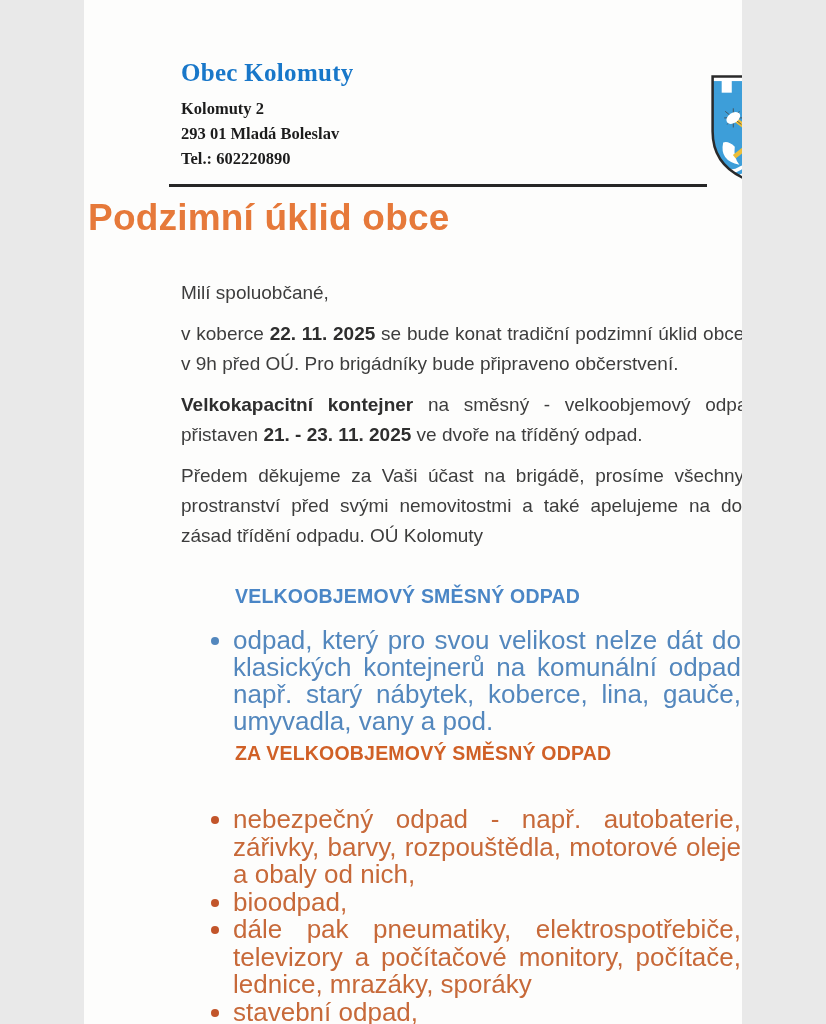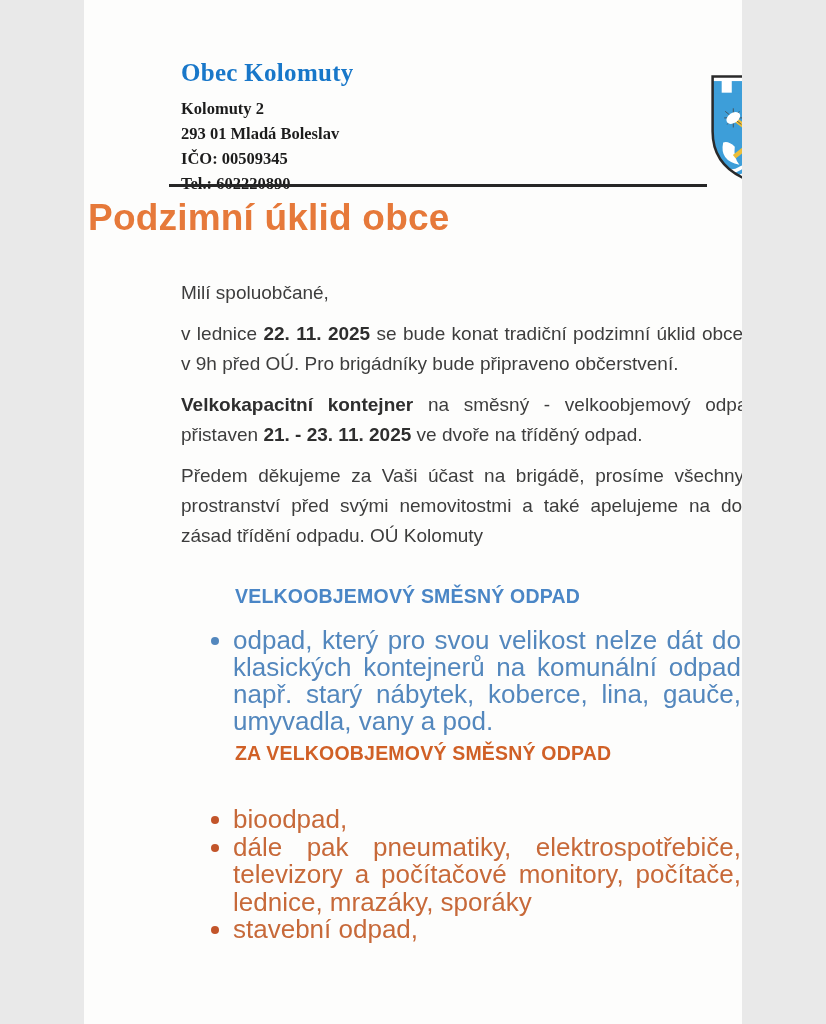--- a/index.html
+++ b/index.html
@@ -69,21 +69,20 @@
 </style>
 </head>
 <body>
 
 <div class="page">
 
   <div class="header-left">
     <div class="org-name">Obec Kolomuty</div>
     <div class="addr-line">Kolomuty 2</div>
     <div class="addr-line">293 01 Mladá Boleslav</div>
-    <div class="addr-line">IČO: 00509345</div>
     <div class="addr-line">Tel.: 602220890</div>
   </div>
 
   <svg class="coat" viewBox="0 0 200 230" aria-hidden="true">
     <defs>
       <clipPath id="shieldClip">
         <path d="M9,9 L191,9 L191,118 Q191,196 100,221 Q9,196 9,118 Z"></path>
       </clipPath>
     </defs>
 
@@ -127,32 +126,33 @@
 
     <path d="M9,9 L191,9 L191,118 Q191,196 100,221 Q9,196 9,118 Z" fill="none" stroke="#2a2a2a" stroke-width="5"></path>
   </svg>
 
   <div class="header-rule"></div>
 
   <div class="doc-title">Podzimní úklid obce</div>
 
   <div class="intro">
     <p class="salutation">Milí spoluobčané,</p>
-    <p><span>v lednice </span><b>22. 11. 2025</b><span> se bude konat tradiční podzimní úklid obce. Sraz je v 9h před OÚ. Pro brigádníky bude připraveno občerstvení.</span></p>
+    <p><span>v koberce </span><b>22. 11. 2025</b><span> se bude konat tradiční podzimní úklid obce. Sraz je v 9h před OÚ. Pro brigádníky bude připraveno občerstvení.</span></p>
     <p><b>Velkokapacitní kontejner</b><span> na směsný - velkoobjemový odpad bude přistaven </span><b>21. - 23. 11. 2025</b><span> ve dvoře na tříděný odpad.</span></p>
     <p>Předem děkujeme za Vaši účast na brigádě, prosíme všechny o úklid prostranství před svými nemovitostmi a také apelujeme na dodržování zásad třídění odpadu. OÚ Kolomuty</p>
   </div>
 
   <div class="sec-heading blue">VELKOOBJEMOVÝ SMĚSNÝ ODPAD</div>
   <ul class="bullets blue">
     <li>odpad, který pro svou velikost nelze dát do klasických kontejnerů na komunální odpad např. starý nábytek, koberce, lina, gauče, umyvadla, vany a pod.</li>
   </ul>
 
   <div class="sec-heading orange">
     <div>ZA VELKOOBJEMOVÝ SMĚSNÝ ODPAD</div>
   </div>
   <ul class="bullets orange">
+    <li>nebezpečný odpad - např. autobaterie, zářivky, barvy, rozpouštědla, motorové oleje a obaly od nich,</li>
     <li>bioodpad,</li>
     <li>dále pak pneumatiky, elektrospotřebiče, televizory a počítačové monitory, počítače, lednice, mrazáky, sporáky</li>
     <li>stavební odpad,</li>
   </ul>
 
 </div>
 
 </body></html>

